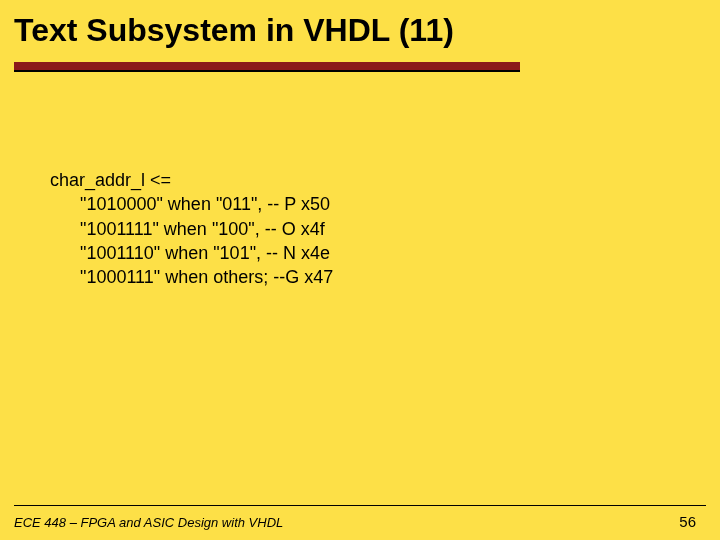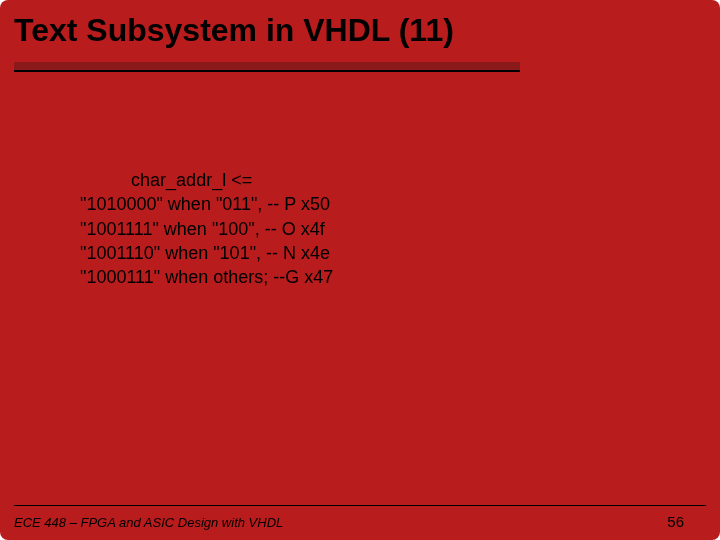--- a/index.html
+++ b/index.html
@@ -1,26 +1,26 @@
 <!DOCTYPE html>
 <html><head>
 <meta charset="utf-8">
 <style>
   * { margin: 0; padding: 0; box-sizing: border-box; }
   html, body { width: 720px; height: 540px; background: #fff; font-family: Arial, Helvetica, sans-serif; }
-  .slide { width: 720px; height: 540px; position: relative; background: #b91c1c; border-radius: 8px; }
+  .slide { width: 720px; height: 540px; position: relative; background: #fde047; }
   .title { font-size: 32px; font-weight: bold; color: #000; padding: 12px 0 0 14px; }
   .rule1 { position: absolute; left: 14px; top: 62px; width: 506px; height: 8px; background: #8B1A1A; }
   .rule2 { position: absolute; left: 14px; top: 70px; width: 506px; height: 2px; background: #000; }
   .code { position: absolute; left: 28px; top: 168px; font-size: 18px; color: #000; font-family: Arial, Helvetica, sans-serif; line-height: 1.35; }
-  .ind1 { padding-left: 22px; text-align: center; }
+  .ind1 { padding-left: 22px; }
   .ind2 { padding-left: 52px; }
   .bottom-rule { position: absolute; left: 14px; bottom: 34px; width: 692px; height: 1px; background: #000; }
   .footer-left { position: absolute; left: 14px; bottom: 10px; font-size: 13px; font-style: italic; color: #000; margin-top: 26px; }
-  .footer-right { position: absolute; right: 36px; bottom: 10px; font-size: 15px; color: #000; }
+  .footer-right { position: absolute; right: 24px; bottom: 10px; font-size: 15px; color: #000; }
 </style>
 </head>
 <body>
 
 <div class="slide">
   <div class="title">Text Subsystem in VHDL (11)</div>
   <div class="rule1"></div>
   <div class="rule2"></div>
 
   <div class="code">

